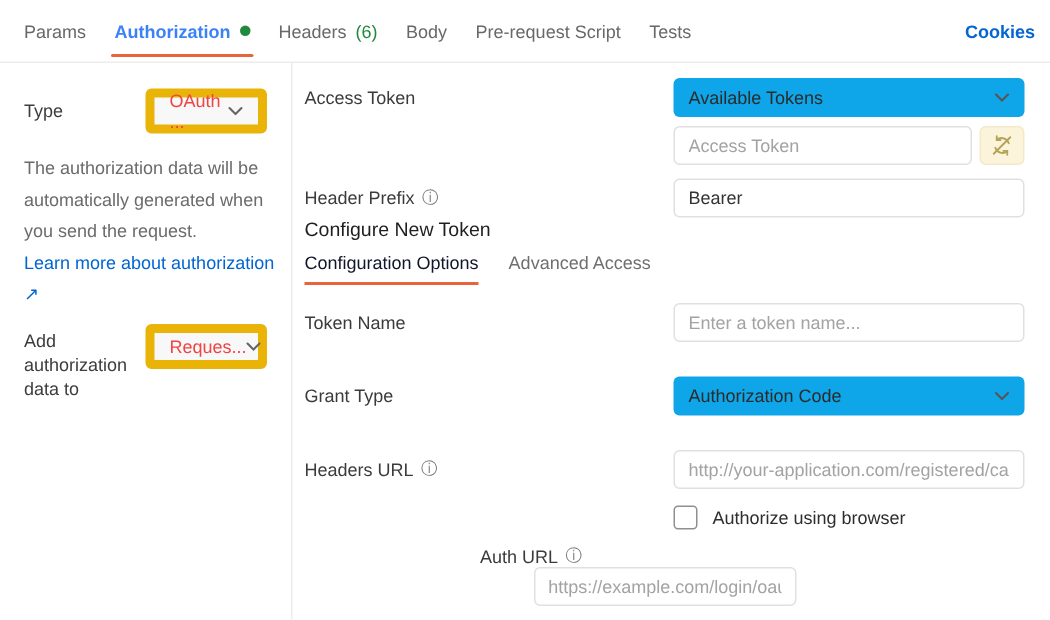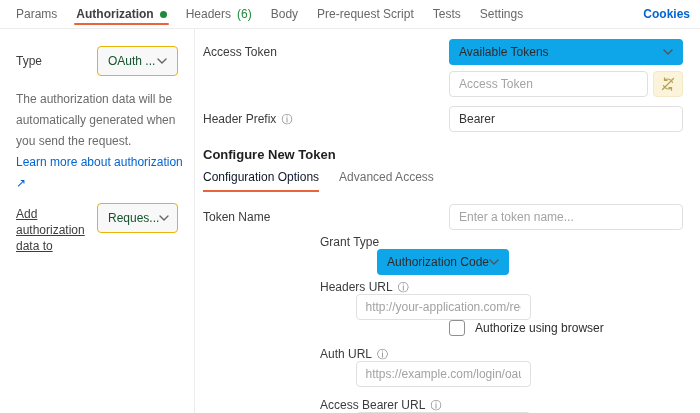--- a/index.html
+++ b/index.html
@@ -1,67 +1,67 @@
 <!DOCTYPE html>
 <html style="--accent: #e8643c; --green: #1f8a3b; --blue: #0265d2;"><head>
 <meta charset="utf-8">
 <style>
   * { margin:0; padding:0; box-sizing:border-box; }
   html,body { width:700px; height:413px; overflow:hidden; background:#fff;
     font-family:"Liberation Sans", sans-serif; font-size:12px; color:#333; }
 
   
-  .tabbar { height:29px; display:flex; align-items:stretch; border-bottom:1px solid #ececec;
+  .tabbar { height:42px; display:flex; align-items:stretch; border-bottom:1px solid #ececec;
     padding:0 10px 0 16px; }
   .tab { position:relative; display:flex; align-items:center; gap:6px; margin-right:19px;
     color:#686868; cursor:pointer; white-space:nowrap; }
-  .tab.active { color:#404040; font-weight:700; }
+  .tab.active { color:#3b82f6; font-weight:700; }
   .tab.active .underline { position:absolute; left:-2px; right:-2px; bottom:3px; height:2px;
     background:var(--accent); border-radius:1px; }
   .dot { width:7px; height:7px; border-radius:50%; background:var(--green); display:inline-block; }
   .count { color:var(--green); }
   .spacer { flex:1; }
   .cookies { display:flex; align-items:center; color:var(--blue); font-weight:600; cursor:pointer; }
 
   
   .content { display:flex; height:384px;justify-content:flex-end; }
   .left { width:195px; border-right:1px solid #ececec; padding:17px 16px 0 16px; }
   .right { flex:1; padding:10px 17px 0 8px; }
 
   
   .lrow { display:flex; justify-content:space-between; align-items:center; }
   .lrow.top { align-items:flex-start; }
   .llabel { color:#3d3d3d; }
-  .llabel.wrap { width:82px; line-height:16px; padding-top:3px;text-decoration:underline; }
-  .mini-select { width:81px; height:30px; background:#f8f8f8; border:1px solid #eab308;
+  .llabel.wrap { width:82px; line-height:16px; padding-top:3px; }
+  .mini-select { width:81px; height:30px; background:#f8f8f8; border:6px solid #eab308;
     border-radius:4px; display:flex; align-items:center; justify-content:space-between;
-    padding:0 10px; color:#14532d; cursor:pointer; flex:none; }
+    padding:0 10px; color:#ef4444; cursor:pointer; flex:none; }
   .desc { margin-top:13px; color:#6b6b6b; line-height:21px; width:172px; }
   .learn { color:var(--blue); cursor:pointer; line-height:21px; display:inline-block; }
   .lrow2 { margin-top:9px; }
 
   
   .row { display:flex; align-items:center; }
   .rlabel { width:246px; flex:none; color:#3b3b3b; display:flex; align-items:center; gap:5px; }
   .rfield { flex:1; display:flex; align-items:center; min-width:0; }
   .ctl { height:26px; border-radius:4px; }
   .gselect { flex:1; background:#0ea5e9; display:flex; align-items:center;
     justify-content:space-between; padding:0 10px; color:#2b2b2b; cursor:pointer; min-width:0; }
   input.txt { flex:1; min-width:0; border:1px solid #e0e0e0; background:#fff; padding:0 9px;
     color:#333; font-family:"Liberation Sans", sans-serif; font-size:12px; outline:none; }
   input.txt::placeholder { color:#a3a3a3; }
   .sync-btn { width:30px; flex:none; margin-left:5px; background:#fbf3da; border:1px solid #f3e9c8;
     display:flex; align-items:center; justify-content:center; cursor:pointer; }
   .info { color:#7a7a7a; font-size:11px; line-height:1; }
-  .heading { margin-top:15px; font-size:13px; font-weight:700; color:#1f1f1f; }
+  .heading { font-size:13px; font-weight:400; color:#1f1f1f; }
   .subtabs { margin-top:8px; display:flex; gap:20px; }
   .subtab { padding-bottom:6px; color:#6f6f6f; cursor:pointer; }
   .subtab.active { color:#0f172a; border-bottom:2px solid var(--accent); }
-  .mt12 { margin-top:12px; } .mt13 { margin-top:5px;flex-direction:column; } .mt11 { margin-top:11px;flex-direction:column; } .mt9 { margin-top:9px; } .mt6 { margin-top:6px; }
-  .checkbox-row { height:16px; }
+  .mt12 { margin-top:12px; } .mt13 { margin-top:23px; } .mt11 { margin-top:11px;flex-direction:column; } .mt9 { margin-top:9px; } .mt6 { margin-top:6px; }
+  .checkbox-row { margin-top:11px; height:16px; }
   .checkbox { width:16px; height:16px; border:1px solid #8f8f8f; border-radius:3px;
     background:#fff; cursor:pointer; flex:none; }
   .cb-label { margin-left:10px; color:#2e2e2e; }
   .chev { flex:none; }
 </style>
 </head>
 <body>
 
 <div class="tabbar">
   <div class="tab">
@@ -77,23 +77,20 @@
     <span class="count">(6)</span>
   </div>
   <div class="tab">
     <span>Body</span>
   </div>
   <div class="tab">
     <span>Pre-request Script</span>
   </div>
   <div class="tab">
     <span>Tests</span>
-  </div>
-  <div class="tab">
-    <span>Settings</span>
   </div>
   <div class="spacer"></div>
   <div class="cookies">Cookies</div>
 </div>
 
 <div class="content">
 
   <div class="left">
     <div class="lrow">
       <span class="llabel">Type</span>

